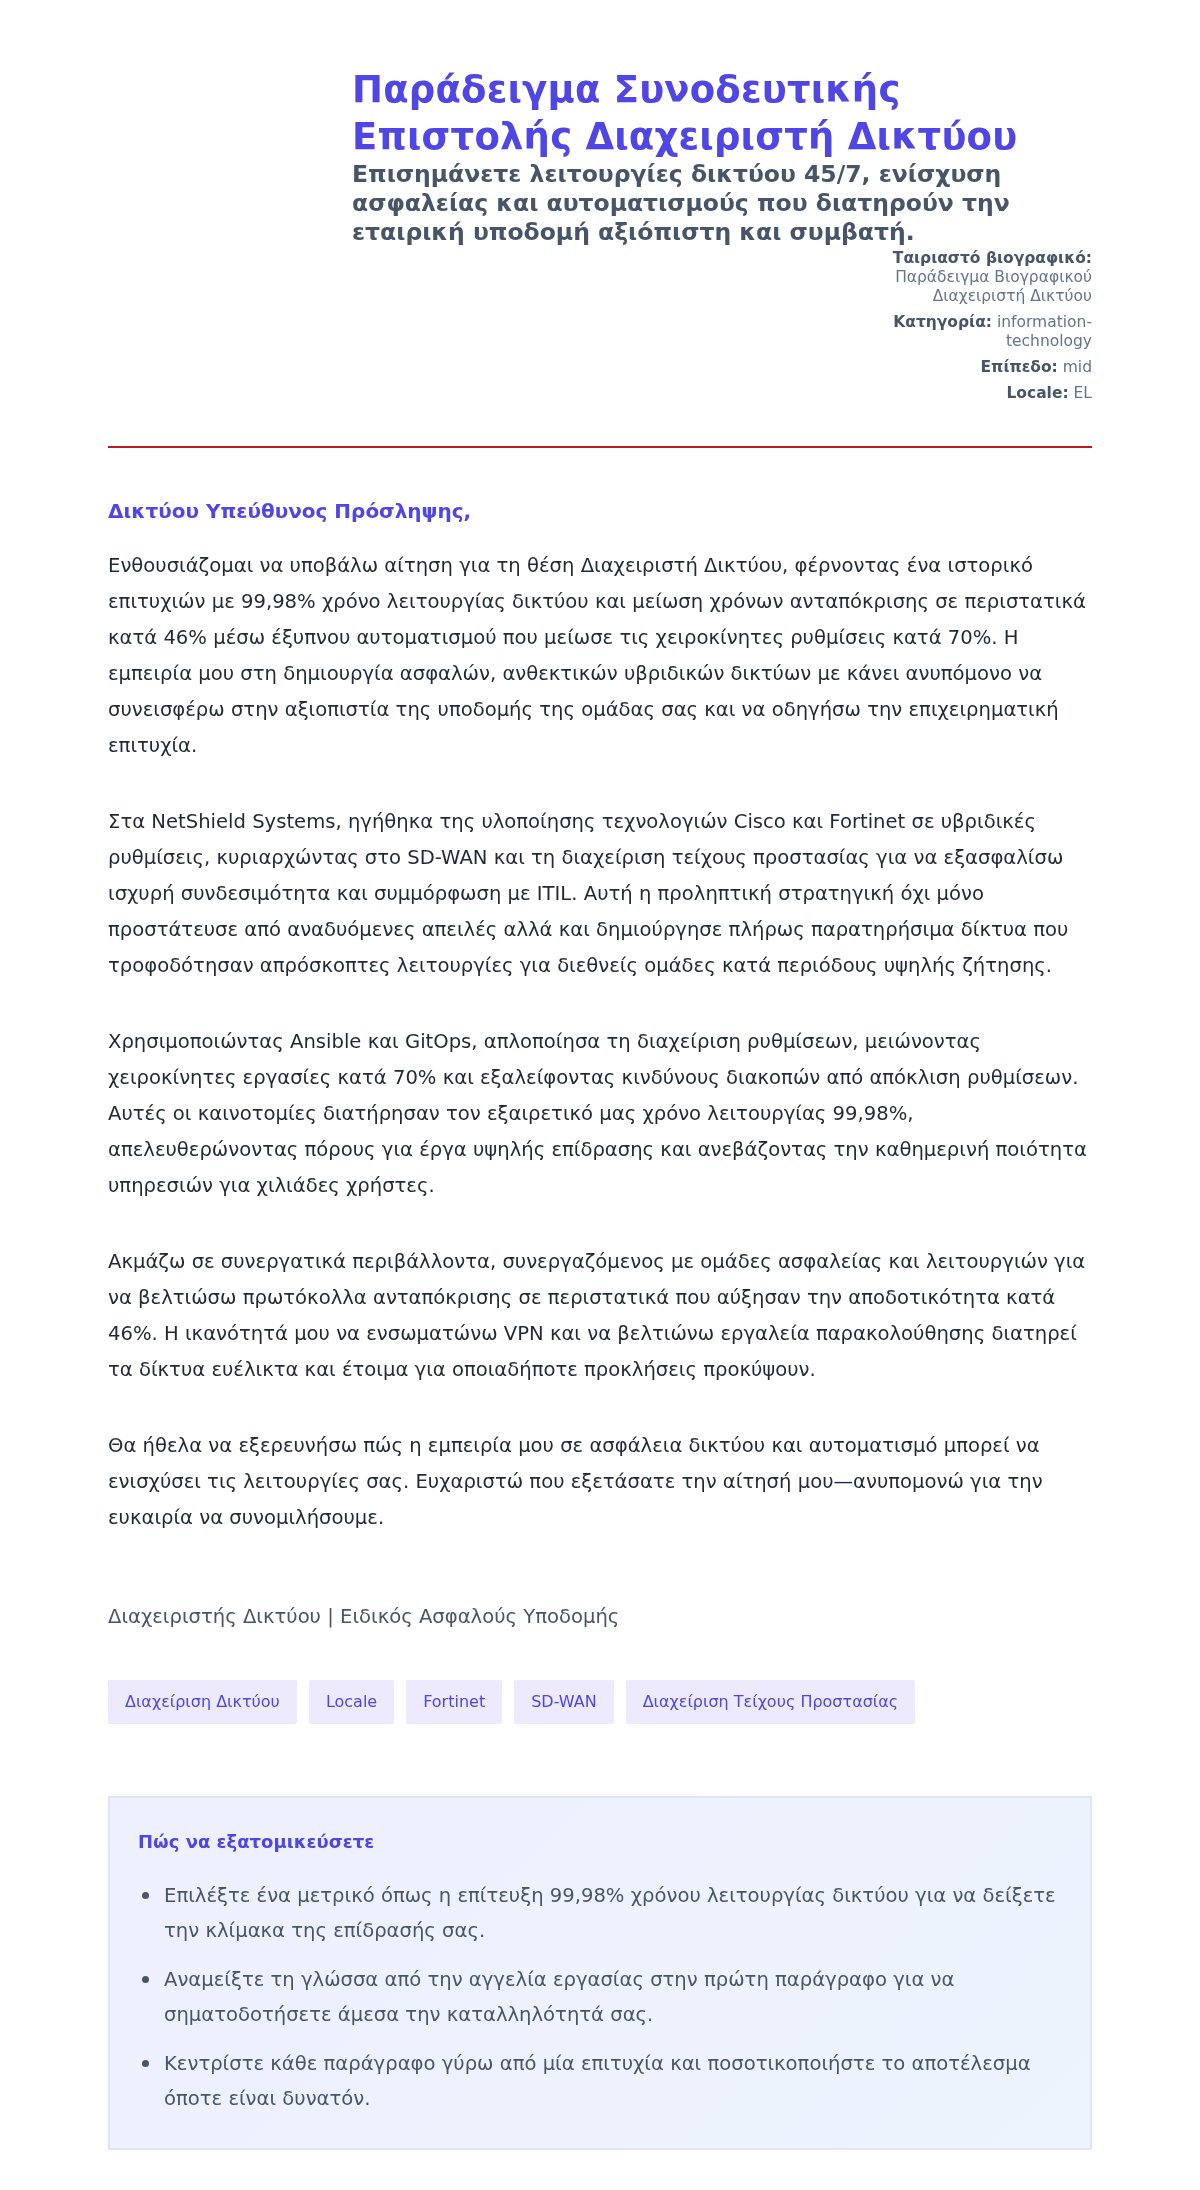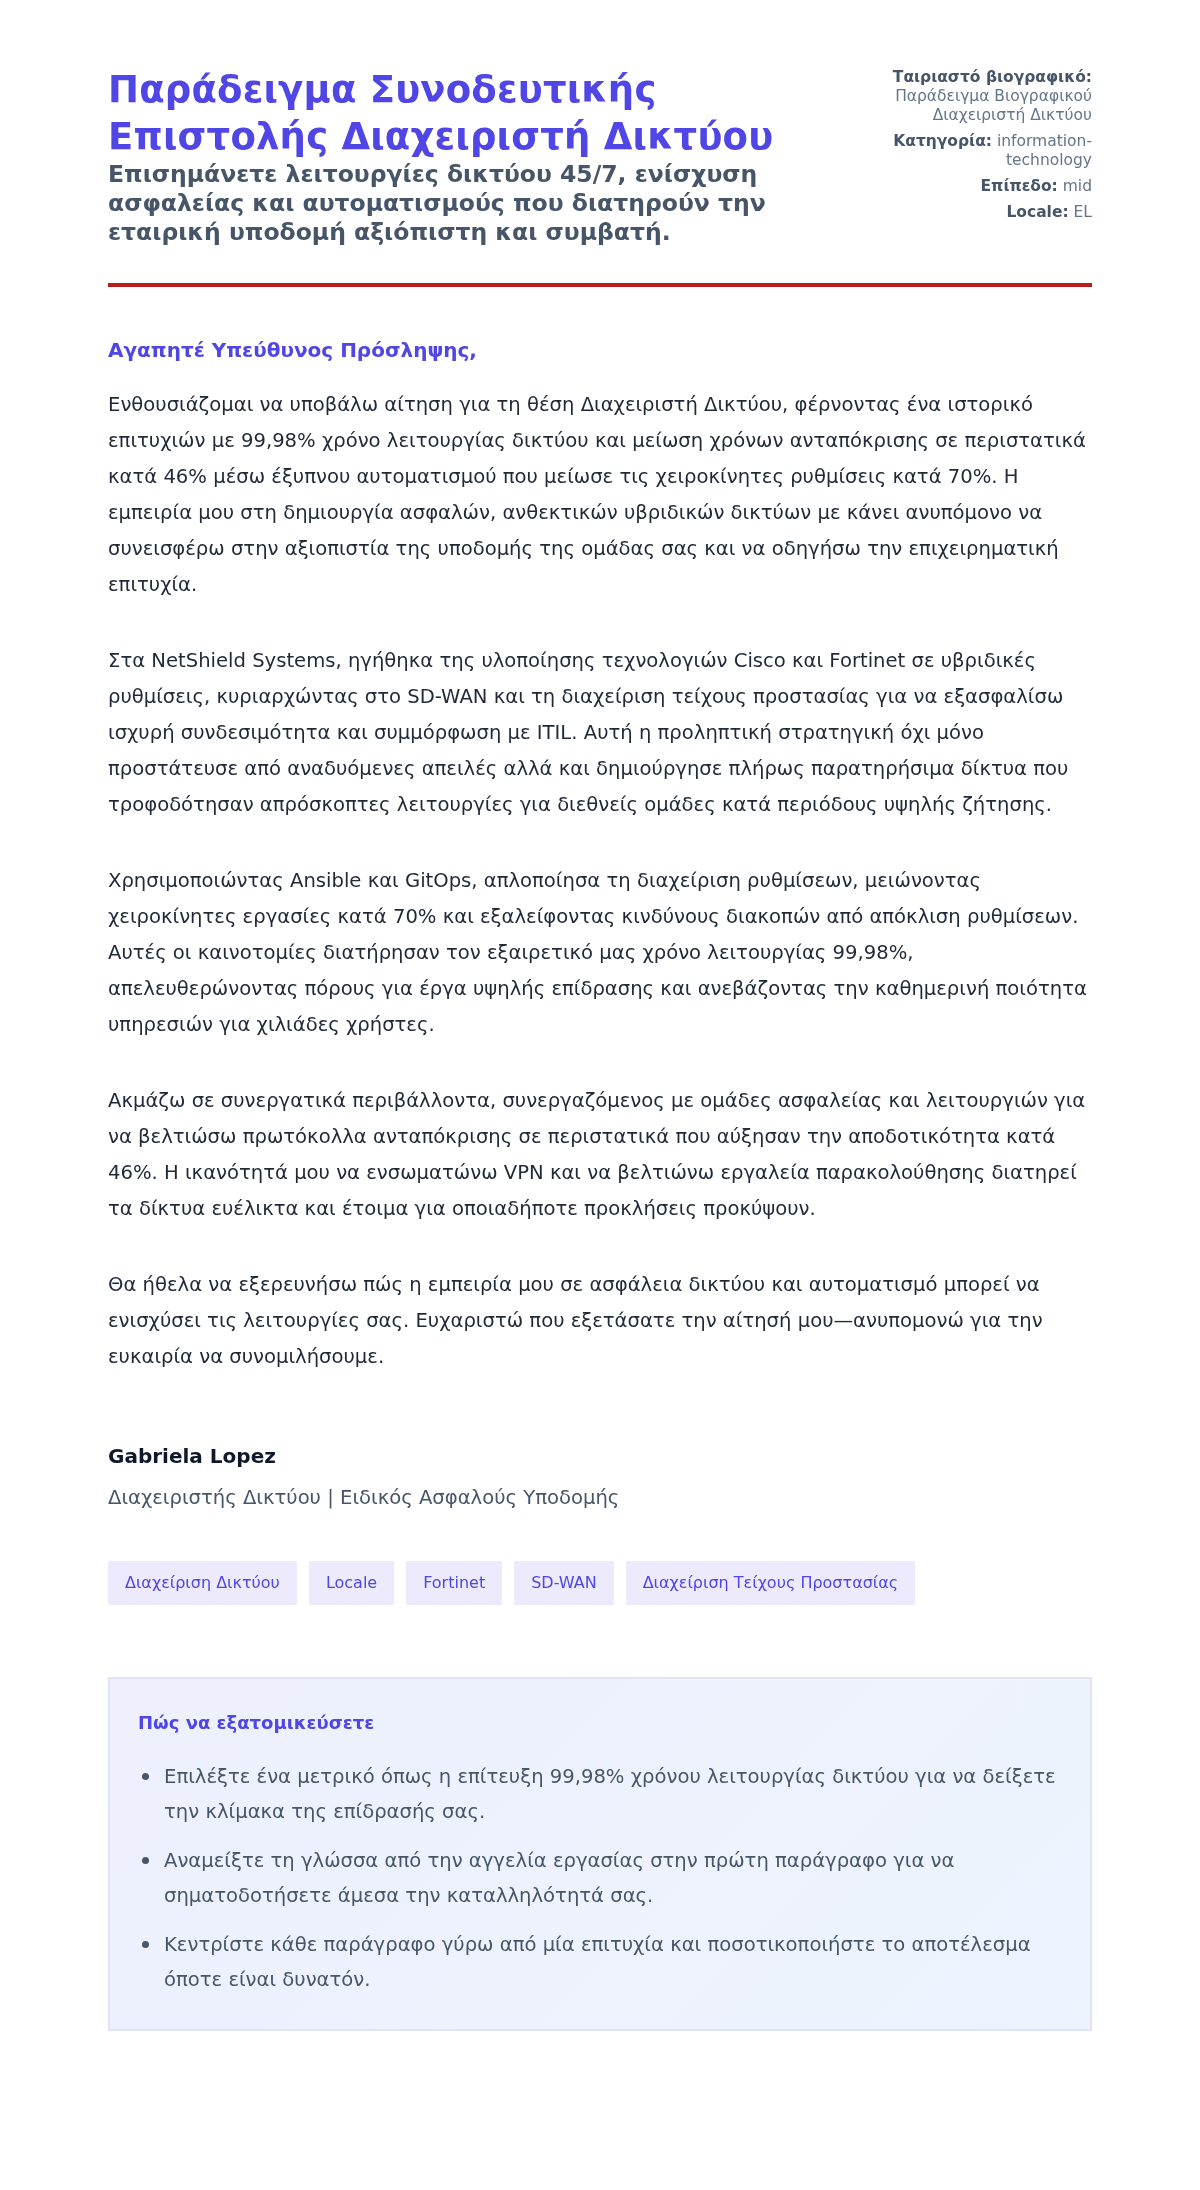--- a/index.html
+++ b/index.html
@@ -11,23 +11,24 @@
     .page {
       width: 1200px;
       min-height: 2190px;
       padding: 66px 108px 60px 108px;
       position: relative;
     }
     
     .header {
       display: flex;
       justify-content: space-between;
-      align-items: flex-start;
+      align-items: flex-end;
       padding-bottom: 36px;
-      border-bottom: 4px solid #b91c1c;
+      border-bottom: 2px solid #b91c1c;
+      flex-direction: column;
     }
     .header-left { width: 740px; }
     .doc-title {
       font-family: "DejaVu Sans", sans-serif;
       font-weight: bold;
       font-size: 37px;
       line-height: 47px;
       color: #4f46e5;
       letter-spacing: 0.2px;
     }
@@ -158,32 +159,31 @@
         <span class="meta-val">mid</span>
       </div>
       <div class="meta-row">
         <span class="meta-key">Locale:</span>
         <span class="meta-val">EL</span>
       </div>
     </div>
   </header>
 
   <section>
-    <p class="salutation">Αγαπητέ Υπεύθυνος Πρόσληψης,</p>
+    <p class="salutation">Δικτύου Υπεύθυνος Πρόσληψης,</p>
     <div class="body-paragraphs">
       <p class="para">Ενθουσιάζομαι να υποβάλω αίτηση για τη θέση Διαχειριστή Δικτύου, φέρνοντας ένα ιστορικό επιτυχιών με 99,98% χρόνο λειτουργίας δικτύου και μείωση χρόνων ανταπόκρισης σε περιστατικά κατά 46% μέσω έξυπνου αυτοματισμού που μείωσε τις χειροκίνητες ρυθμίσεις κατά 70%. Η εμπειρία μου στη δημιουργία ασφαλών, ανθεκτικών υβριδικών δικτύων με κάνει ανυπόμονο να συνεισφέρω στην αξιοπιστία της υποδομής της ομάδας σας και να οδηγήσω την επιχειρηματική επιτυχία.</p>
       <p class="para">Στα NetShield Systems, ηγήθηκα της υλοποίησης τεχνολογιών Cisco και Fortinet σε υβριδικές ρυθμίσεις, κυριαρχώντας στο SD-WAN και τη διαχείριση τείχους προστασίας για να εξασφαλίσω ισχυρή συνδεσιμότητα και συμμόρφωση με ITIL. Αυτή η προληπτική στρατηγική όχι μόνο προστάτευσε από αναδυόμενες απειλές αλλά και δημιούργησε πλήρως παρατηρήσιμα δίκτυα που τροφοδότησαν απρόσκοπτες λειτουργίες για διεθνείς ομάδες κατά περιόδους υψηλής ζήτησης.</p>
       <p class="para">Χρησιμοποιώντας Ansible και GitOps, απλοποίησα τη διαχείριση ρυθμίσεων, μειώνοντας χειροκίνητες εργασίες κατά 70% και εξαλείφοντας κινδύνους διακοπών από απόκλιση ρυθμίσεων. Αυτές οι καινοτομίες διατήρησαν τον εξαιρετικό μας χρόνο λειτουργίας 99,98%, απελευθερώνοντας πόρους για έργα υψηλής επίδρασης και ανεβάζοντας την καθημερινή ποιότητα υπηρεσιών για χιλιάδες χρήστες.</p>
       <p class="para">Ακμάζω σε συνεργατικά περιβάλλοντα, συνεργαζόμενος με ομάδες ασφαλείας και λειτουργιών για να βελτιώσω πρωτόκολλα ανταπόκρισης σε περιστατικά που αύξησαν την αποδοτικότητα κατά 46%. Η ικανότητά μου να ενσωματώνω VPN και να βελτιώνω εργαλεία παρακολούθησης διατηρεί τα δίκτυα ευέλικτα και έτοιμα για οποιαδήποτε προκλήσεις προκύψουν.</p>
       <p class="para">Θα ήθελα να εξερευνήσω πώς η εμπειρία μου σε ασφάλεια δικτύου και αυτοματισμό μπορεί να ενισχύσει τις λειτουργίες σας. Ευχαριστώ που εξετάσατε την αίτησή μου—ανυπομονώ για την ευκαιρία να συνομιλήσουμε.</p>
     </div>
   </section>
 
   <section class="signature">
-    <p class="sig-name">Gabriela Lopez</p>
     <p class="sig-role">Διαχειριστής Δικτύου | Ειδικός Ασφαλούς Υποδομής</p>
   </section>
 
   <div class="chips">
     <span class="chip">Διαχείριση Δικτύου</span>
     <span class="chip">Locale</span>
     <span class="chip">Fortinet</span>
     <span class="chip">SD-WAN</span>
     <span class="chip">Διαχείριση Τείχους Προστασίας</span>
   </div>

